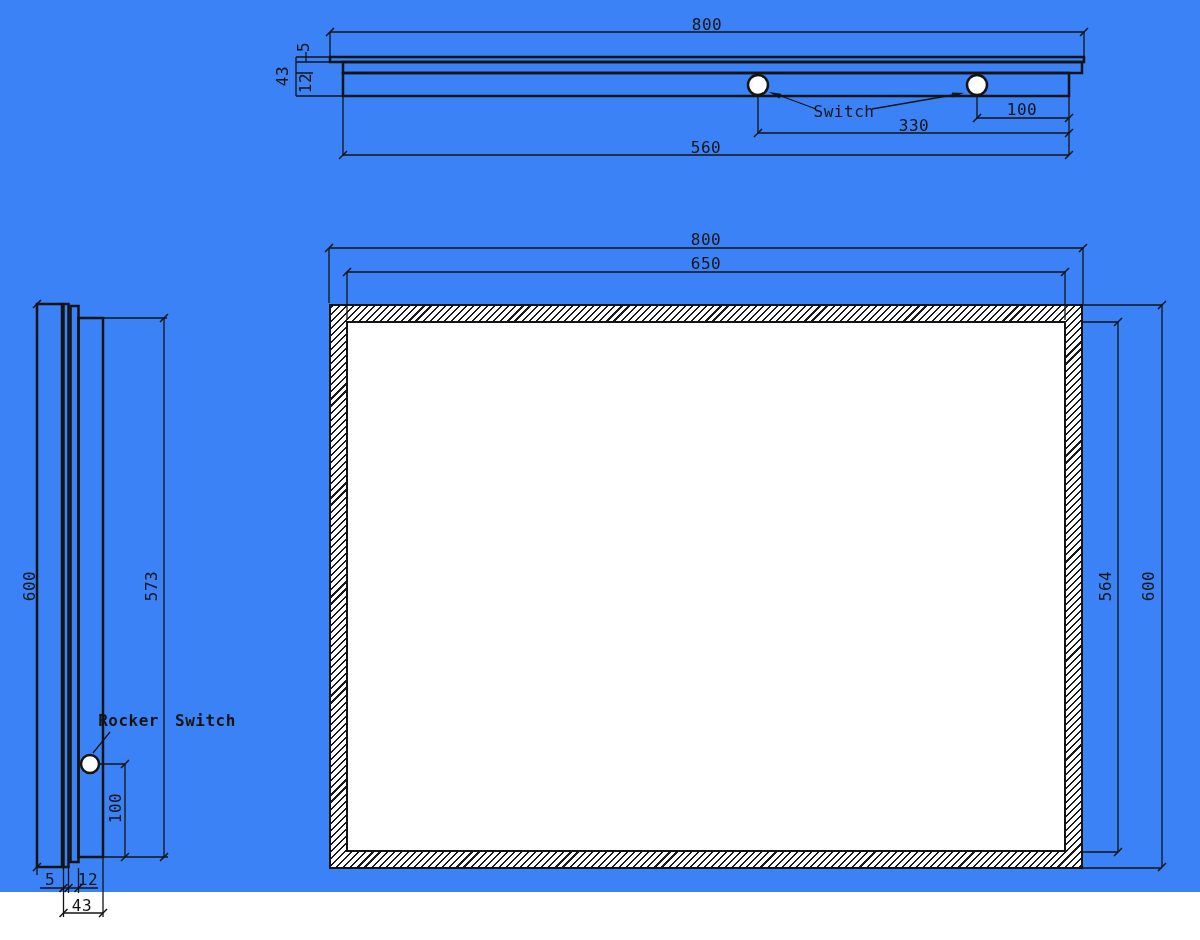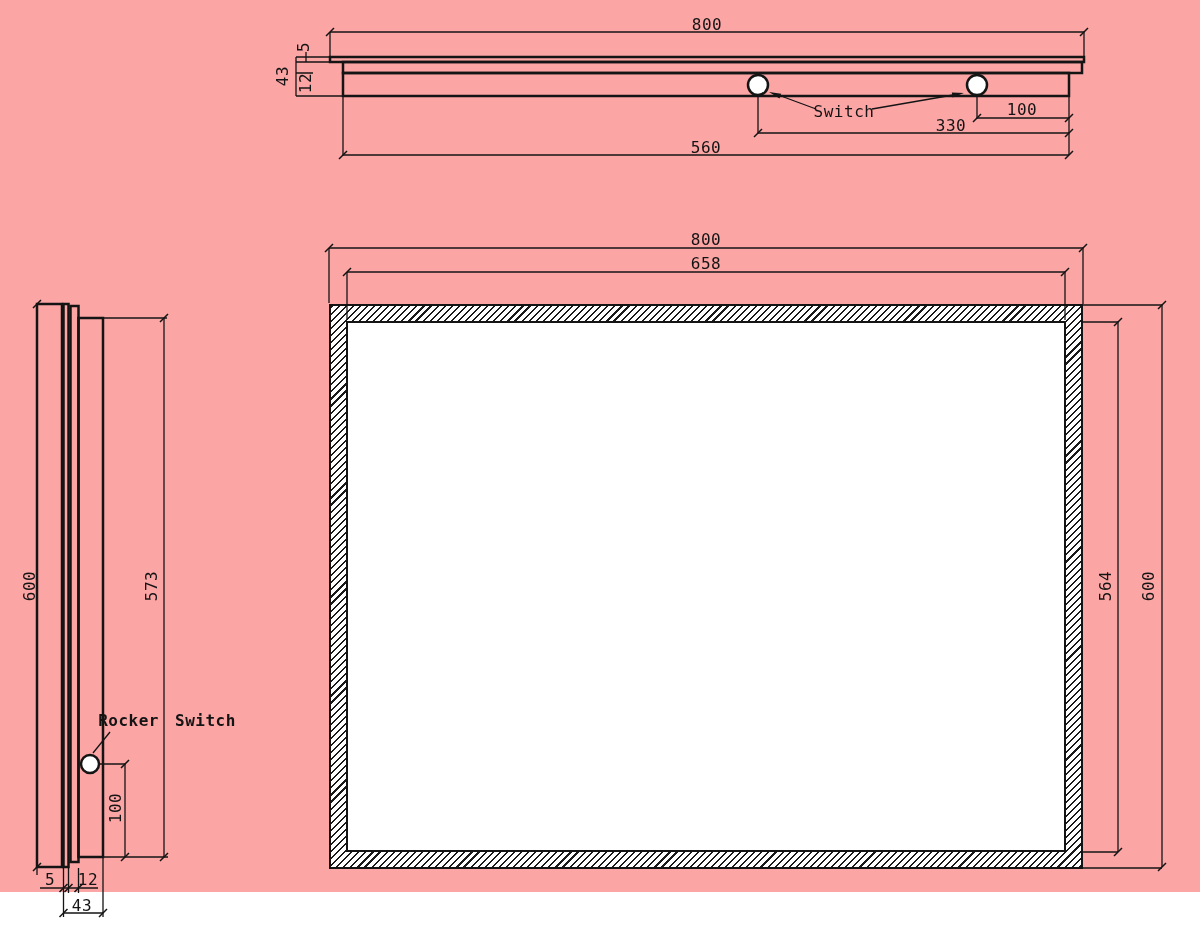--- a/index.html
+++ b/index.html
@@ -7,21 +7,21 @@
     padding: 0;
     background: #ffffff;
     width: 1200px;
     height: 940px;
     overflow: hidden;
   }
   .canvas {
     position: relative;
     width: 1200px;
     height: 892px;
-    background: #fca5a5;
+    background: #3b82f6;
     font-family: "DejaVu Sans Mono", "Liberation Mono", monospace;
   }
   svg.linework {
     position: absolute;
     left: 0; top: 0;
     width: 1200px; height: 940px;
   }
   .obj  { stroke: #141414; stroke-width: 2.5; fill: none; }
   .objf { stroke: #141414; stroke-width: 2.5; fill: #ffffff; }
   .dim  { stroke: #141414; stroke-width: 1.3; fill: none; }
@@ -111,29 +111,29 @@
       <path class="tick" d="M325 252 L333 244 M1079 252 L1087 244 M343 276 L351 268 M1061 276 L1069 268 M1114 326 L1122 318 M1114 856 L1122 848 M1158 309 L1166 301 M1158 871 L1166 863"></path>
     </g>
   </svg>
 
   <div class="lbl" style="left:707px;  top:25px;">800</div>
   <div class="lbl v" style="left:304px;  top:47px;">5</div>
   <div class="lbl v" style="left:283px;  top:76px;">43</div>
   <div class="lbl v" style="left:306px;  top:83px;">12</div>
   <div class="lbl" style="left:844px;  top:112px;">Switch</div>
   <div class="lbl" style="left:1022px; top:110px;">100</div>
-  <div class="lbl" style="left:914px;  top:126px;margin-left:37px;">330</div>
+  <div class="lbl" style="left:914px;  top:126px;">330</div>
   <div class="lbl" style="left:706px;  top:148px;">560</div>
 
   <div class="lbl v" style="left:30px;  top:586px;">600</div>
   <div class="lbl v" style="left:152px; top:586px;">573</div>
   <div class="lbl wide" style="left:167px; top:721px;font-weight:bold;">Rocker Switch</div>
   <div class="lbl v" style="left:116px; top:808px;">100</div>
   <div class="lbl" style="left:50px;  top:880px;">5</div>
   <div class="lbl" style="left:88px;  top:880px;">12</div>
   <div class="lbl" style="left:82px;  top:906px;">43</div>
 
   <div class="lbl" style="left:706px;  top:240px;">800</div>
-  <div class="lbl" style="left:706px;  top:264px;">658</div>
+  <div class="lbl" style="left:706px;  top:264px;">650</div>
   <div class="lbl v" style="left:1106px; top:586px;">564</div>
   <div class="lbl v" style="left:1149px; top:586px;">600</div>
 
 </div>
 
 </body></html>

